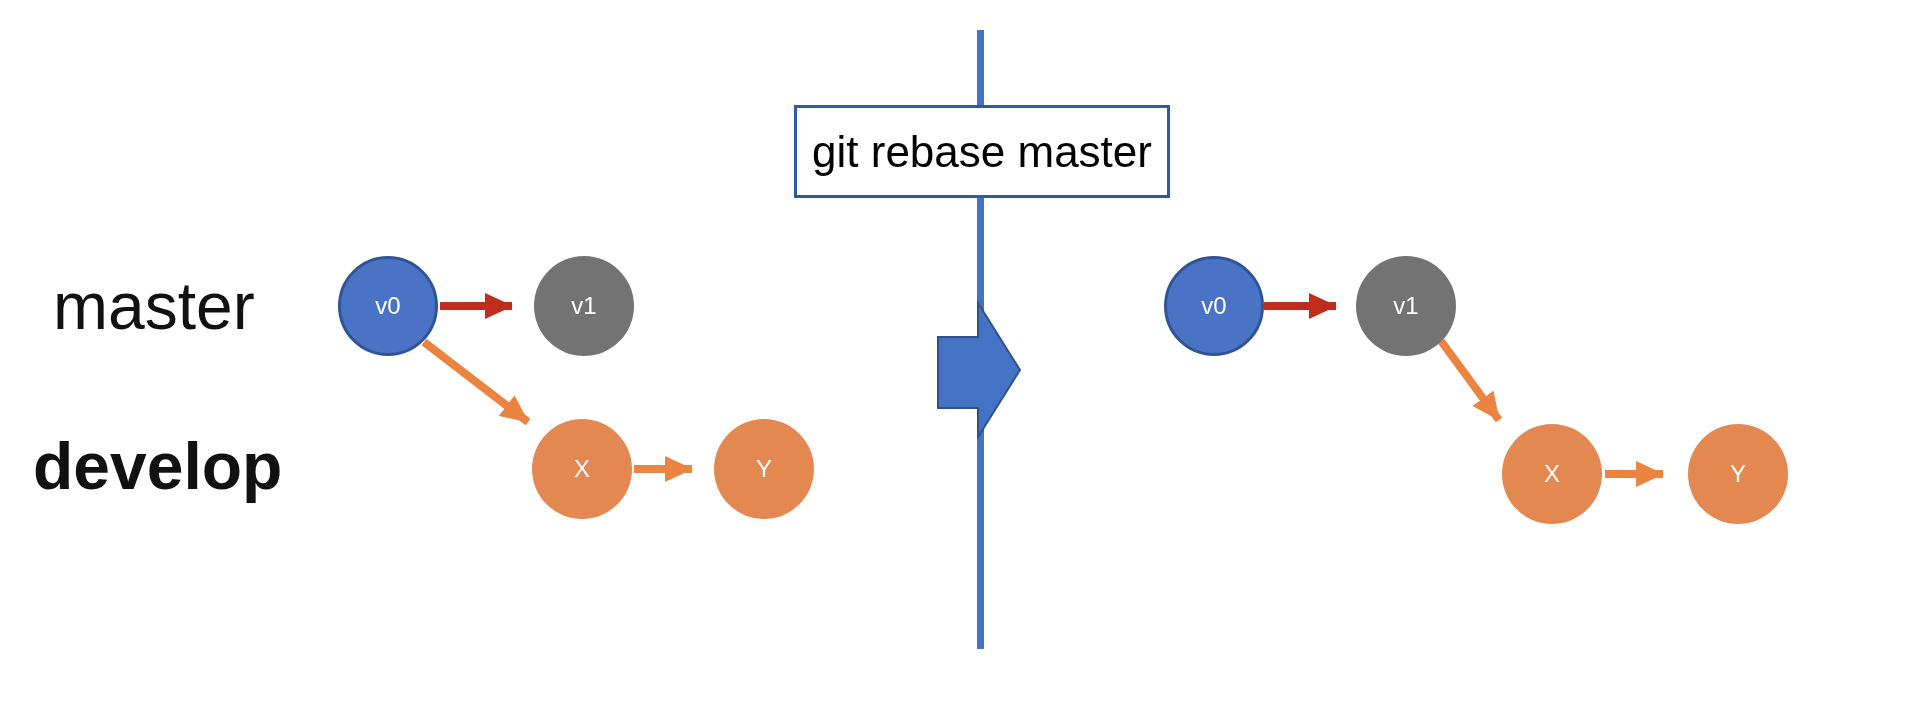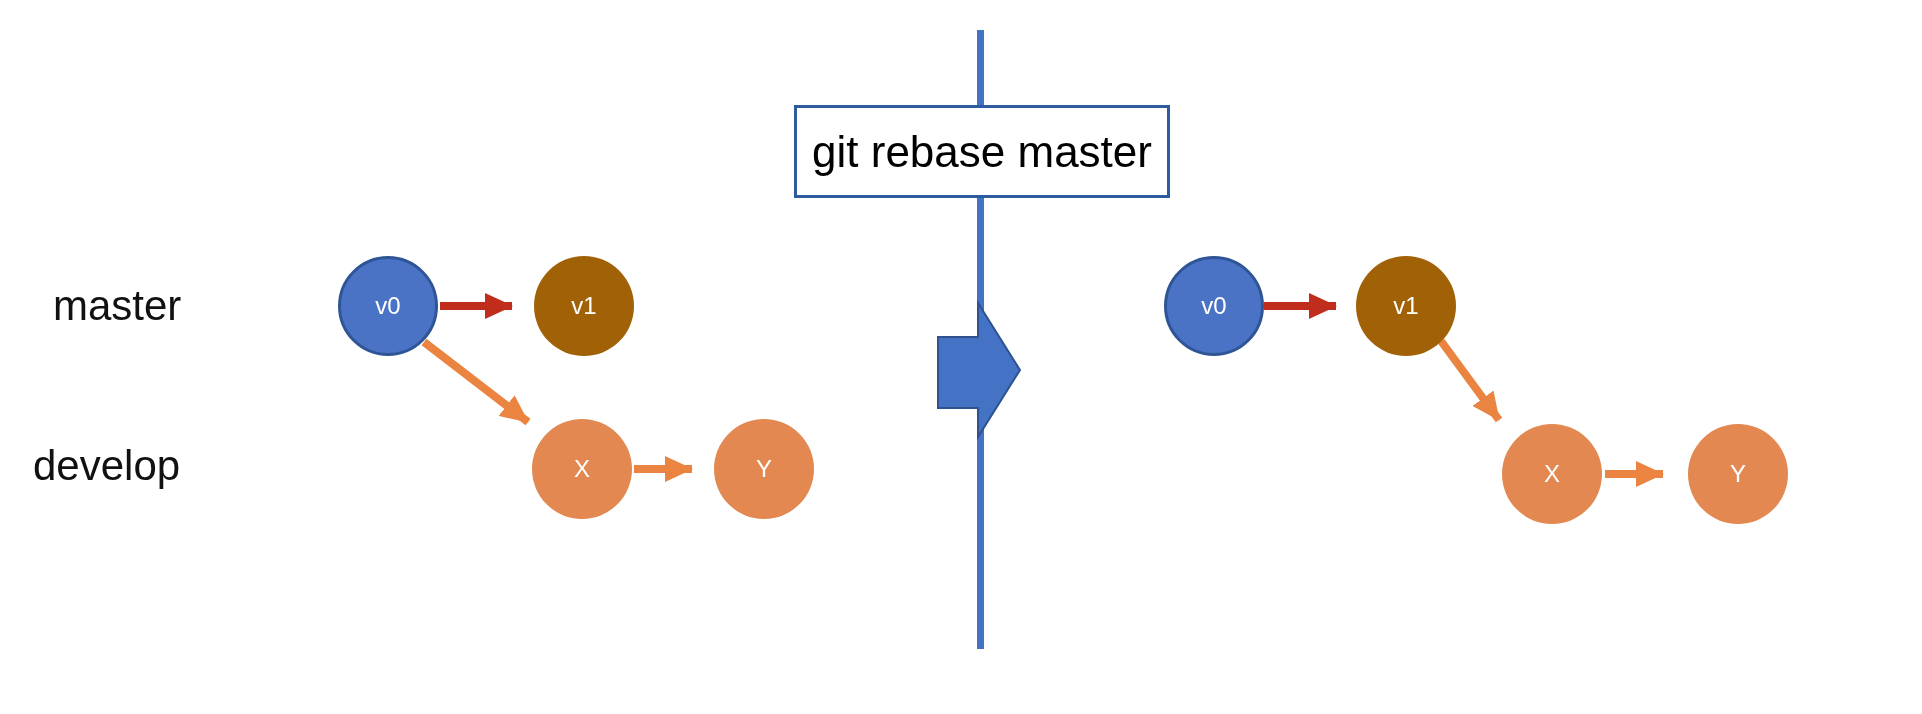--- a/index.html
+++ b/index.html
@@ -28,30 +28,30 @@
     box-sizing: border-box;
     display: flex;
     align-items: center;
     justify-content: center;
     color: #ffffff;
     font-size: 24px;
     line-height: 1;
     user-select: none;
   }
   .node-blue   { background: #4A73C5; border: 3px solid #2F5597; }
-  .node-red    { background: #a16207; }
+  .node-red    { background: #737373; }
   .node-orange { background: #E28850; }
   .branch-label {
     position: absolute;
     color: #111111;
-    font-size: 42px;
+    font-size: 66px;
     line-height: 50px;
     white-space: nowrap;
   }
-  .branch-label.bold { font-weight: normal; }
+  .branch-label.bold { font-weight: bold; }
   .command-box {
     position: absolute;
     left: 794px;
     top: 105px;
     width: 376px;
     height: 93px;
     box-sizing: border-box;
     background: #ffffff;
     border: 3px solid #2E5B9E;
     display: flex;

